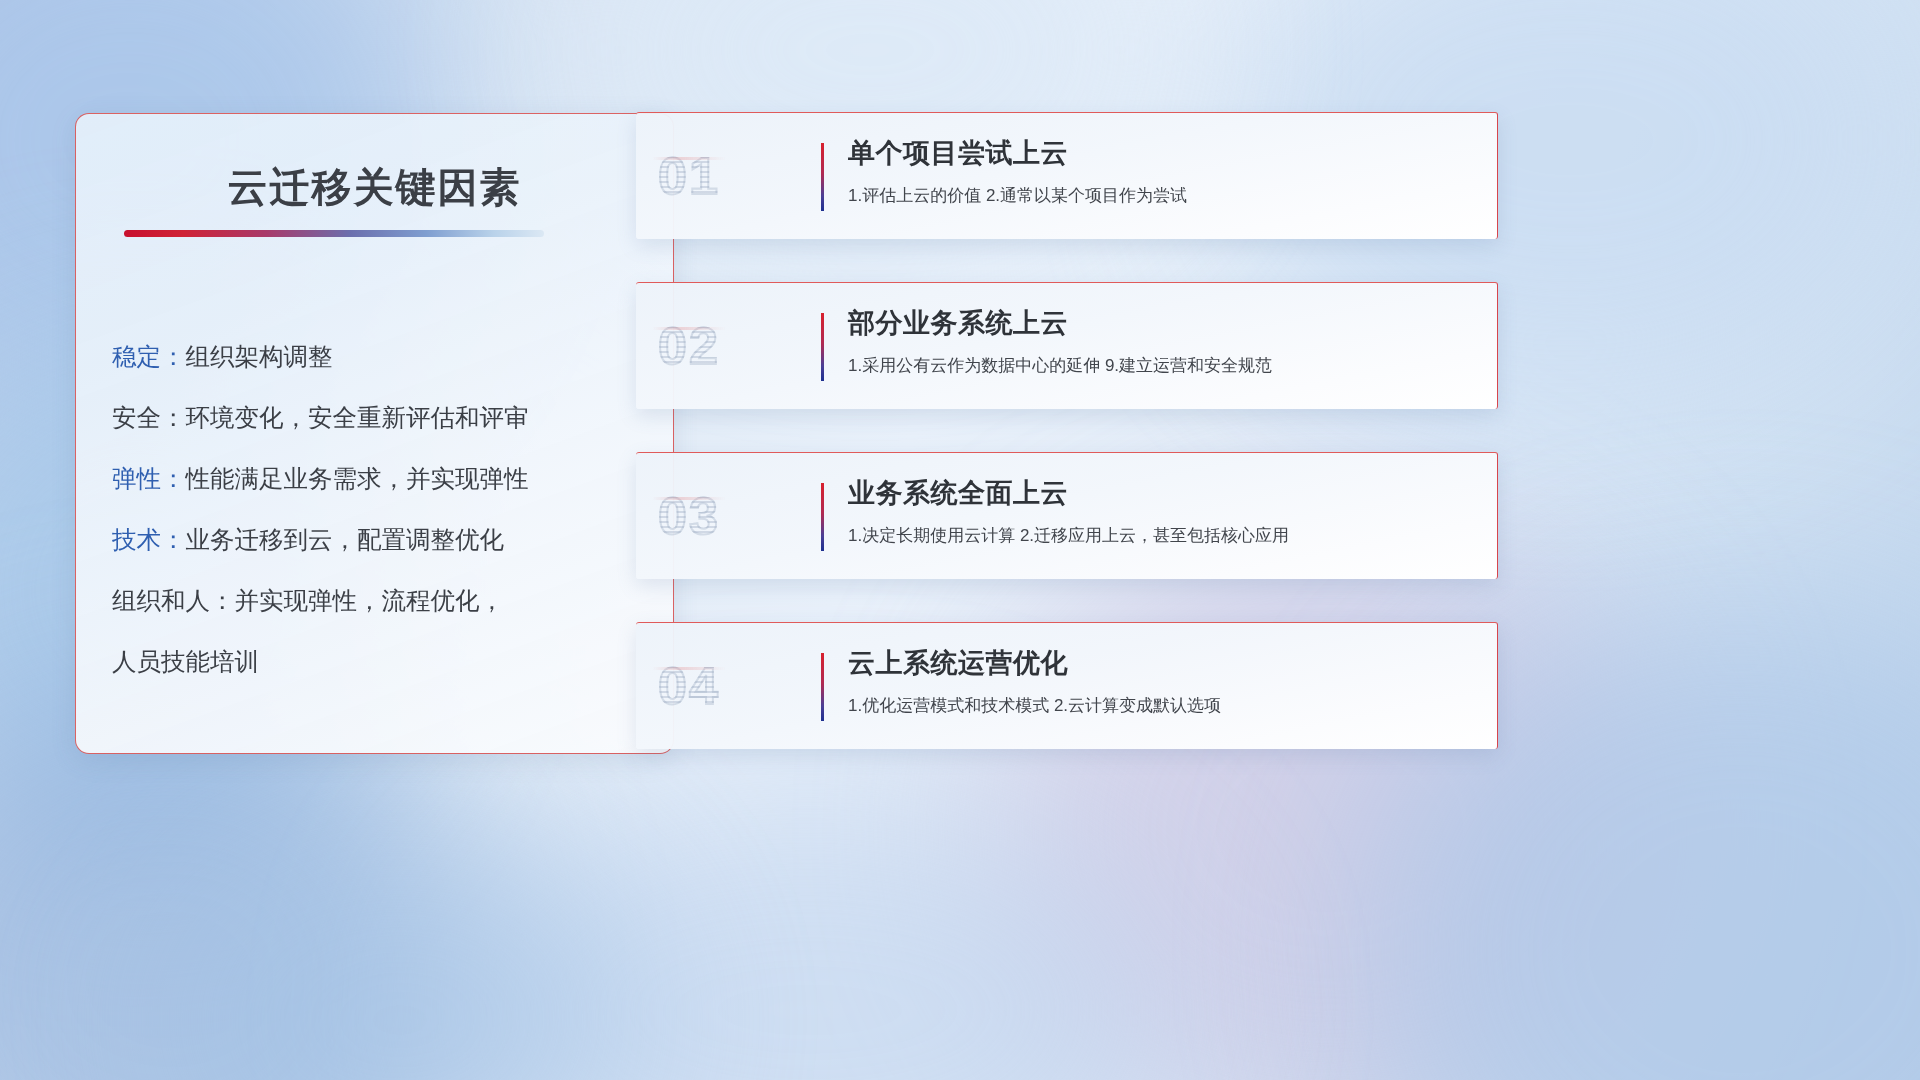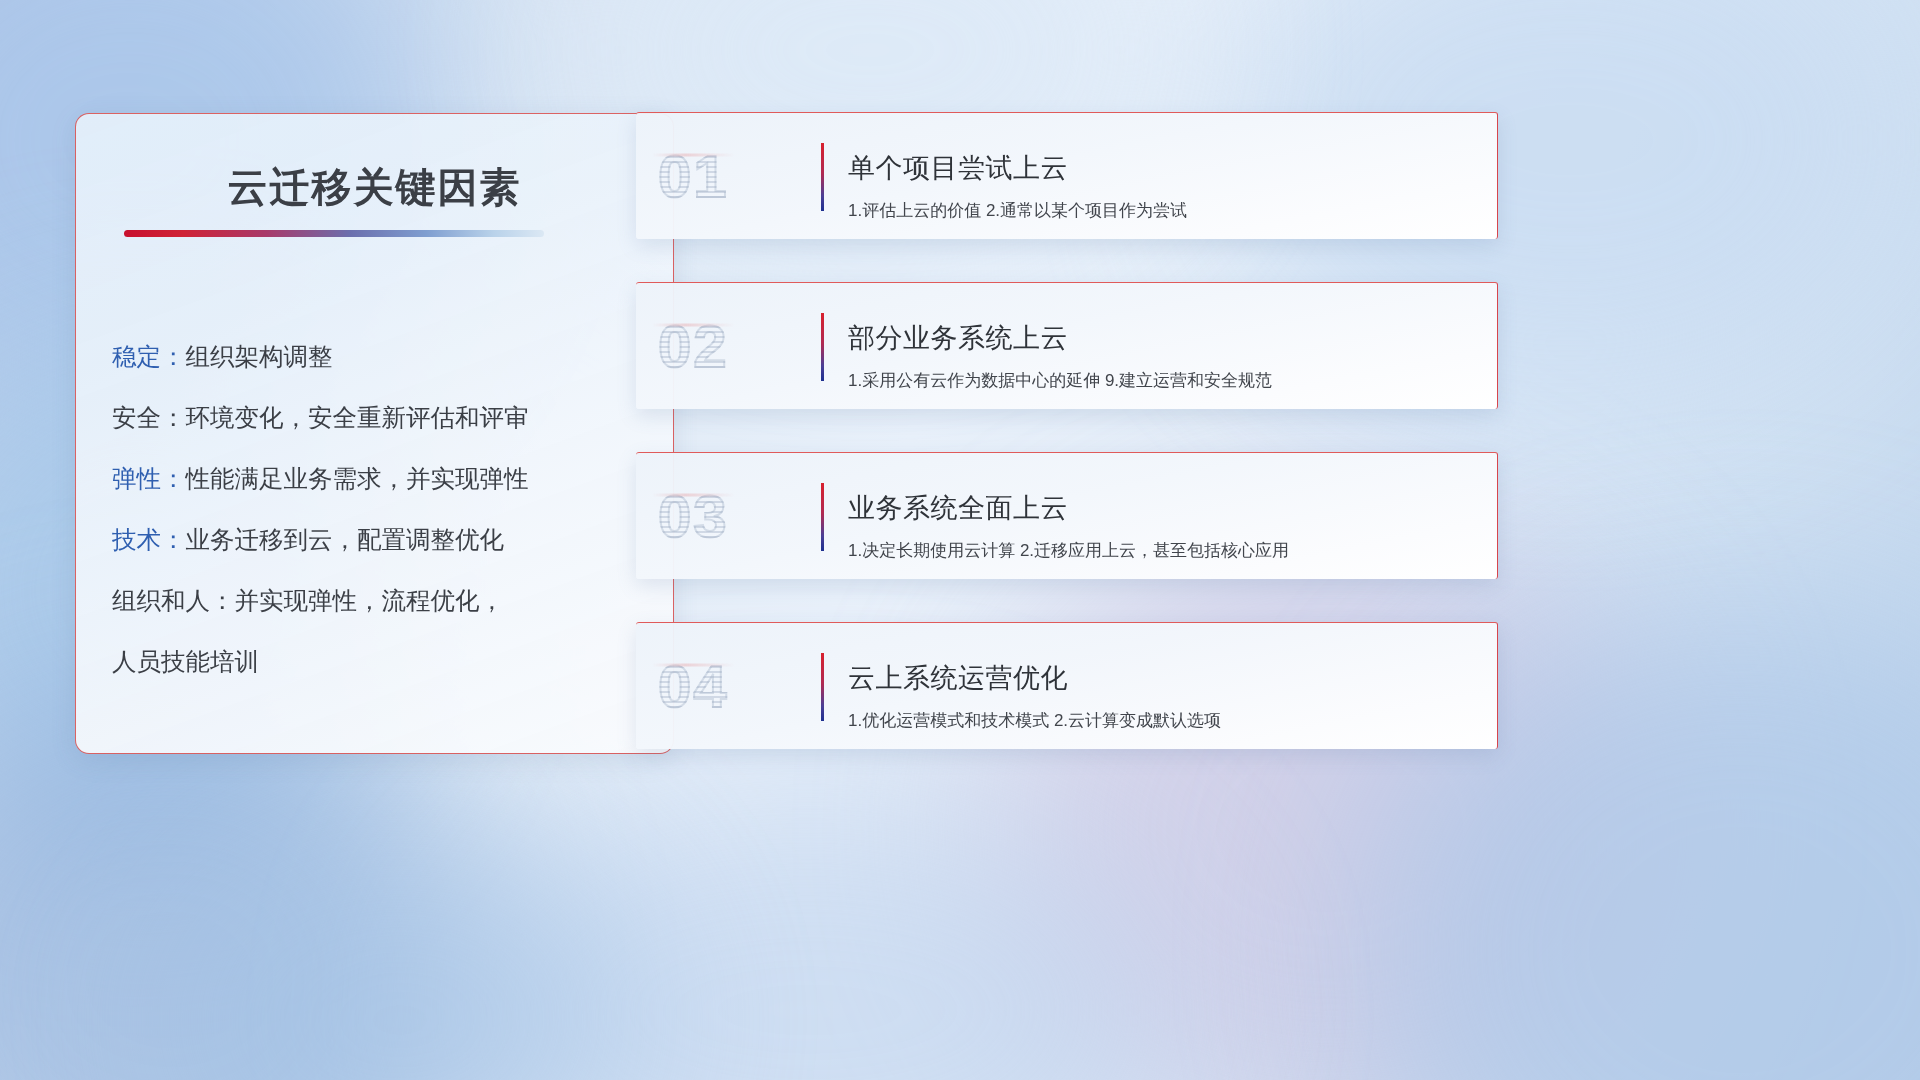--- a/index.html
+++ b/index.html
@@ -143,21 +143,21 @@
     overflow: hidden;
   }
   .card:last-child { margin-bottom: 0; padding-left: 40px; }
 
   
   .card-number {
     position: absolute;
     left: 22px;
     top: 50%;
     transform: translateY(-50%);
-    font-size: 60px;
+    font-size: 52px;
     font-weight: bold;
     letter-spacing: 2px;
     color: transparent;
     -webkit-text-stroke: 2px rgba(120,140,170,.34);
     background-image: repeating-linear-gradient(
         to bottom,
         rgba(150,165,190,.50) 0px,
         rgba(150,165,190,.50) 2px,
         rgba(255,255,255,0) 2px,
         rgba(255,255,255,0) 5px);
@@ -185,25 +185,24 @@
   }
 
   .card-body {
     position: absolute;
     left: 212px;
     right: 24px;
     top: 24px;
   }
   .card-title {
     font-size: 27px;
-    font-weight: normal;
+    font-weight: bold;
     color: #2f3339;
     letter-spacing: .5px;
     line-height: 1.25;
-    margin-top: 15px;
   }
   .card-desc {
     margin-top: 13px;
     font-size: 17px;
     color: #41454c;
     white-space: nowrap;
   }
 </style>
 </head>
 <body>

